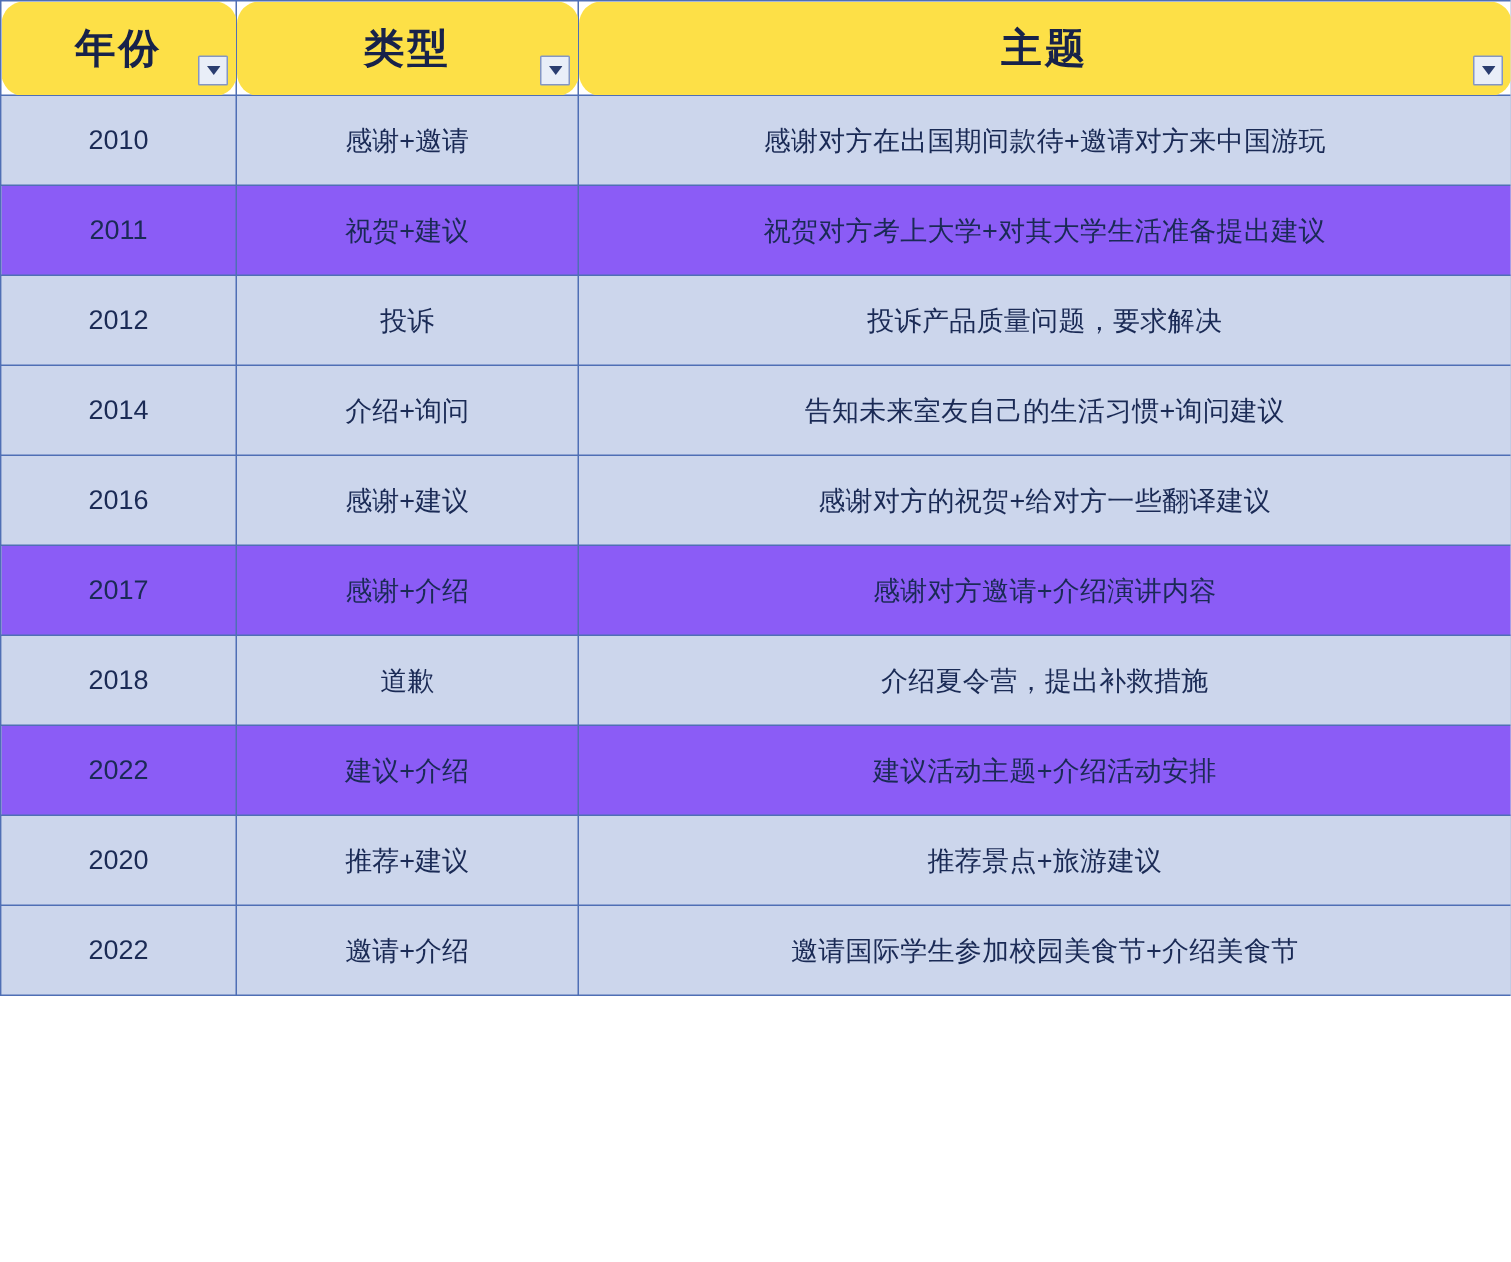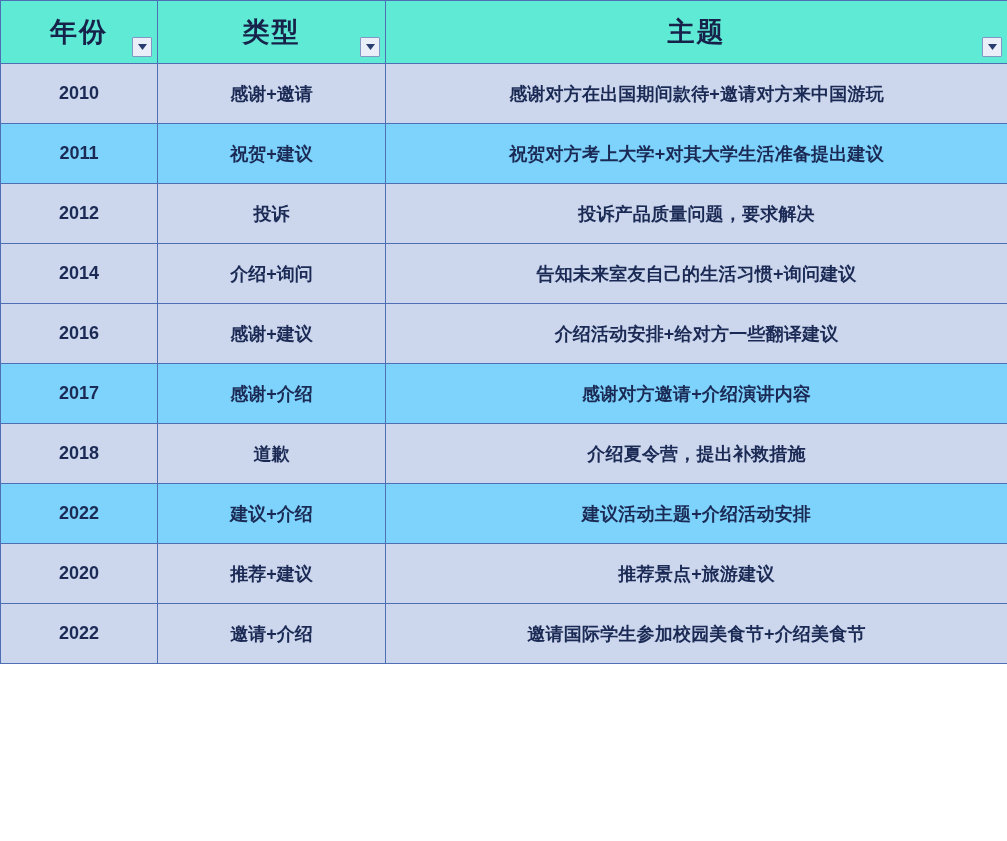--- a/index.html
+++ b/index.html
@@ -27,26 +27,27 @@
     border: 1px solid #4f6fb5;
     box-sizing: border-box;
     text-align: center;
     vertical-align: middle;
     color: #1a2a55;
   }
 
   
   tr.header-row th {
     height: 62px;
-    background: #5eead4;
+    background: #fde047;
     font-size: 27px;
     font-weight: bold;
     color: #17224a;
     position: relative;
     padding: 0;
+    border-radius: 15px;
   }
   tr.header-row th .hdr-label {
     display: block;
     line-height: 62px;
     letter-spacing: 2px;
   }
   
   .filter-btn {
     position: absolute;
     right: 5px;
@@ -60,24 +61,23 @@
     align-items: center;
     justify-content: center;
   }
   .filter-btn svg { display: block; }
 
   
   tr.data-row td {
     height: 60px;
     font-size: 18px;
     padding: 0 6px;
-    font-weight: bold;
   }
   tr.data-row.band-a td { background: #ccd6ec; }
-  tr.data-row.band-b td { background: #7dd3fc; }
+  tr.data-row.band-b td { background: #8b5cf6; }
 
   td.year-cell  { font-size: 18px; }
   td.type-cell  { font-size: 18px; }
   td.topic-cell { font-size: 18px; letter-spacing: 0.2px; }
 </style>
 </head>
 <body>
 
 <table class="sheet">
   <colgroup>
@@ -130,21 +130,21 @@
       <td class="topic-cell">投诉产品质量问题，要求解决</td>
     </tr>
     <tr class="data-row band-a">
       <td class="year-cell">2014</td>
       <td class="type-cell">介绍+询问</td>
       <td class="topic-cell">告知未来室友自己的生活习惯+询问建议</td>
     </tr>
     <tr class="data-row band-a">
       <td class="year-cell">2016</td>
       <td class="type-cell">感谢+建议</td>
-      <td class="topic-cell">介绍活动安排+给对方一些翻译建议</td>
+      <td class="topic-cell">感谢对方的祝贺+给对方一些翻译建议</td>
     </tr>
     <tr class="data-row band-b">
       <td class="year-cell">2017</td>
       <td class="type-cell">感谢+介绍</td>
       <td class="topic-cell">感谢对方邀请+介绍演讲内容</td>
     </tr>
     <tr class="data-row band-a">
       <td class="year-cell">2018</td>
       <td class="type-cell">道歉</td>
       <td class="topic-cell">介绍夏令营，提出补救措施</td>

